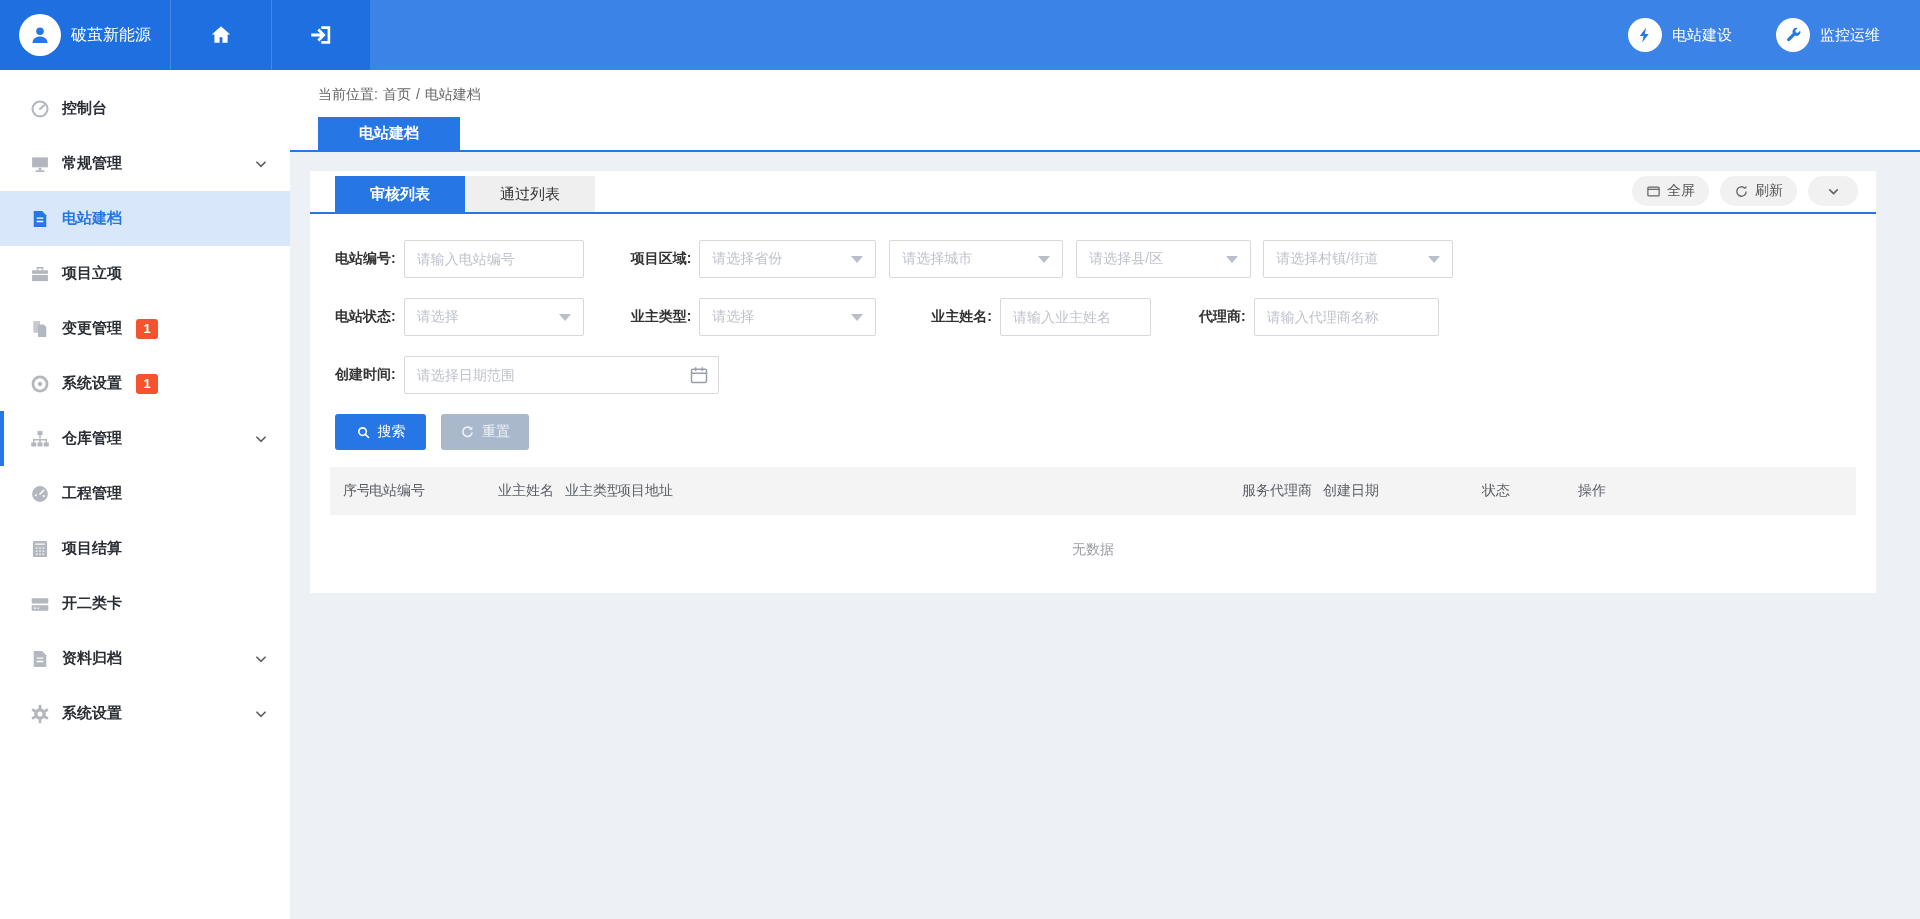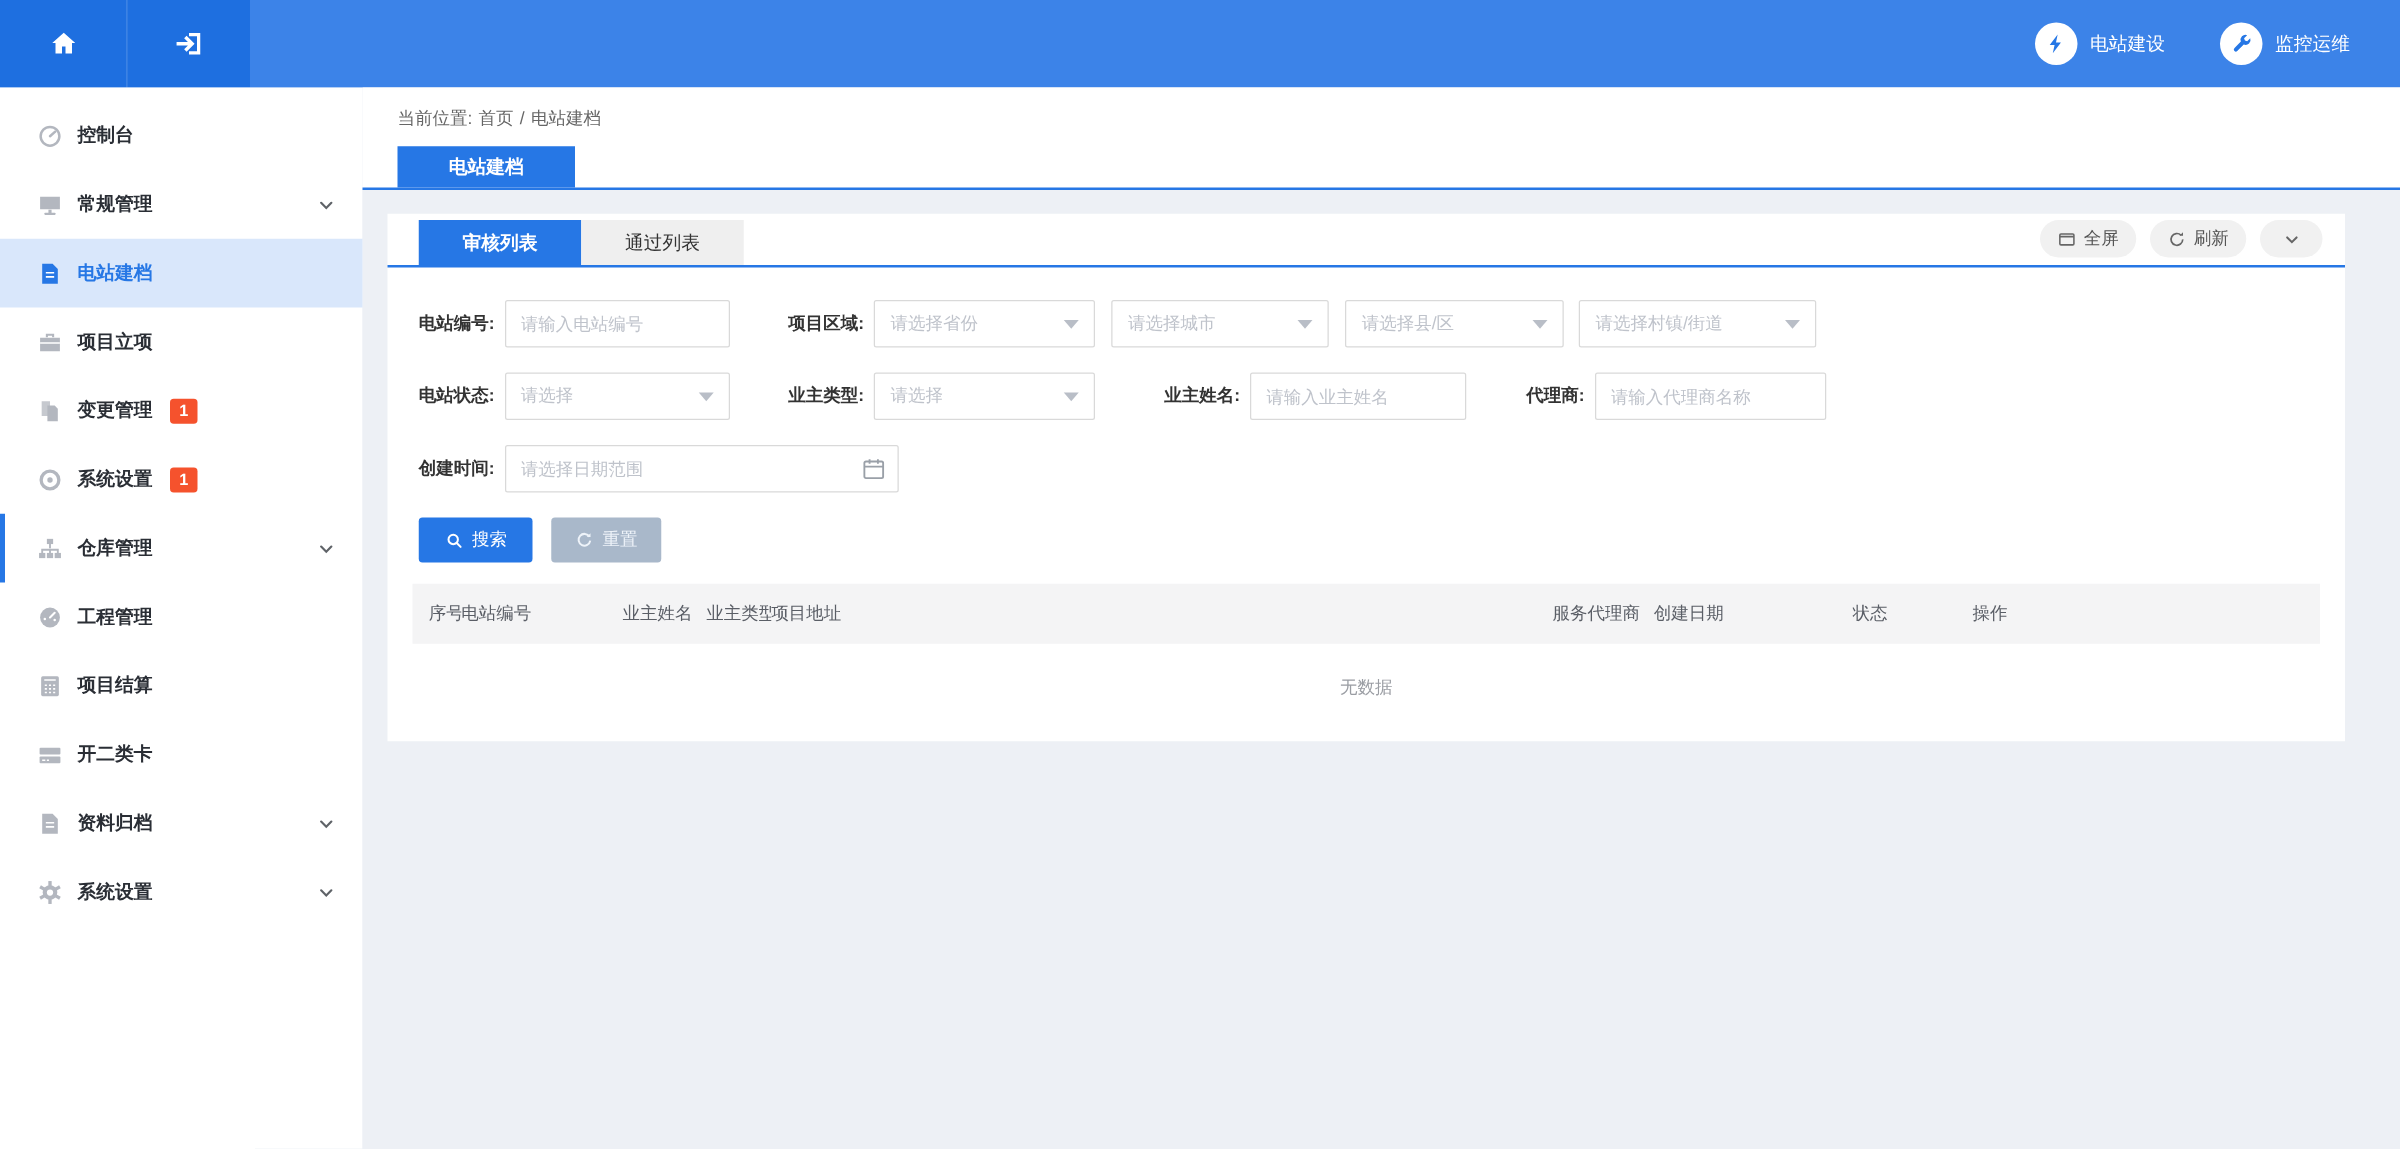--- a/index.html
+++ b/index.html
@@ -113,20 +113,29 @@
   svg{ display:block; }
 </style>
 </head>
 <body>
 
 <div class="app">
 
   <header class="topbar">
 
     <div class="topbar-dark">
+      <div class="tb-sec user-sec">
+        <span class="avatar-circle">
+          <svg width="24" height="24" viewBox="0 0 24 24" fill="#2677e5">
+            <circle cx="12" cy="8.2" r="3.8"></circle>
+              <path d="M4.5 20c0-4.1 3.4-6.4 7.5-6.4s7.5 2.3 7.5 6.4z"></path>
+          </svg>
+        </span>
+        <span class="company-name">破茧新能源</span>
+      </div>
       <div class="tb-sec home-sec">
         <svg width="24" height="24" viewBox="0 0 24 24" fill="#fff">
           <path d="M12 3.2 2.8 11.4h2.6v8.4h5.2v-5.6h2.8v5.6h5.2v-8.4h2.6z"></path>
         </svg>
       </div>
       <div class="tb-sec login-sec">
         <svg width="26" height="26" viewBox="0 0 24 24" fill="#fff">
           <path d="M3 10.7h8.4L8.6 7.9l1.8-1.8 5.9 5.9-5.9 5.9-1.8-1.8 2.8-2.8H3z"></path>
           <path d="M12.2 4h8.3v16h-8.3v-2.4h5.9V6.4h-5.9z"></path>
         </svg>
@@ -354,21 +363,21 @@
               <div class="sel" style="width:180px">
                 <span>请选择</span>
                 <span class="caret"></span>
               </div>
               <span class="f-label g2">业主类型:</span>
               <div class="sel" style="width:177px">
                 <span>请选择</span>
                 <span class="caret"></span>
               </div>
               <span class="f-label g3">业主姓名:</span>
-              <input class="f-input" style="width: 173px;" placeholder="请输入业主姓名">
+              <input class="f-input" style="width: 151px;" placeholder="请输入业主姓名">
               <span class="f-label g4">代理商:</span>
               <input class="f-input" style="width: 185px;" placeholder="请输入代理商名称">
             </div>
 
             <div class="f-row">
               <span class="f-label">创建时间:</span>
               <div class="date-wrap">
                 <input class="f-input" placeholder="请选择日期范围" style="">
                 <svg viewBox="0 0 24 24" fill="none" stroke="currentColor" stroke-width="1.8">
                   <rect x="3" y="5" width="18" height="16" rx="1.5"></rect>

